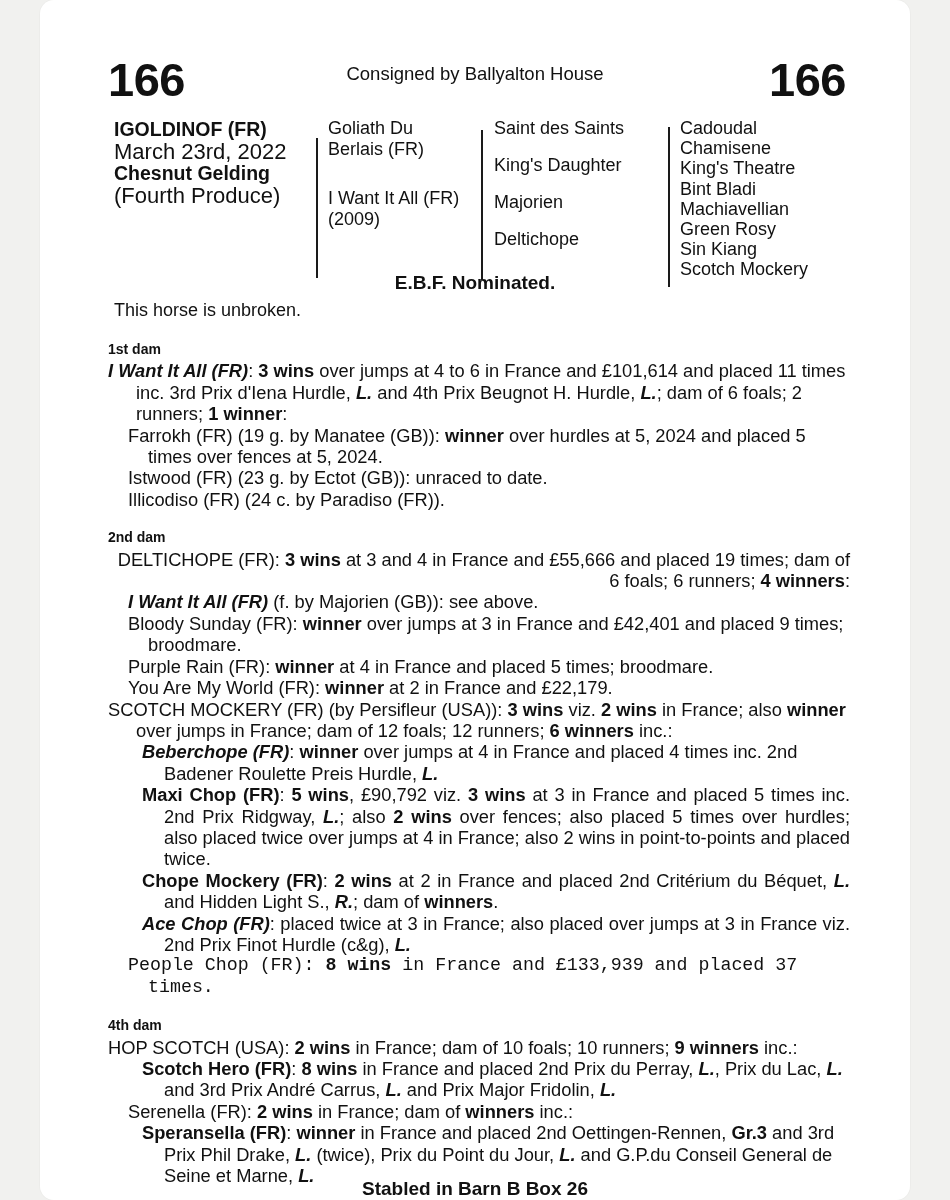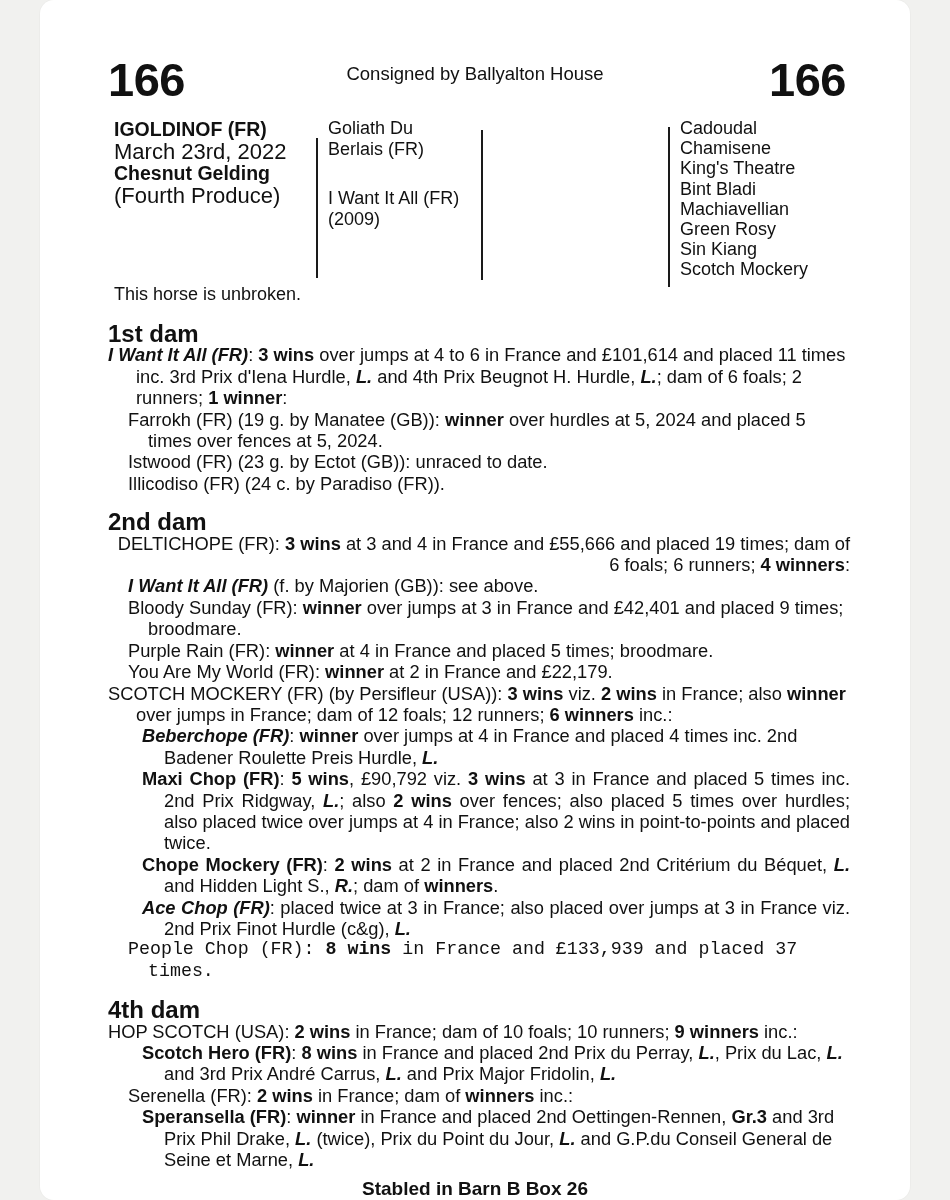--- a/index.html
+++ b/index.html
@@ -92,21 +92,21 @@
   }
 
   
   .body{
     margin-top:18px;
     font-size:18.3px;
     line-height:21.4px;
   }
   .damhead{
     font-weight:bold;
-    font-size:24px;
+    font-size:14px;
     margin-top:17px;
     margin-bottom:0px;
     padding-left:8px;
   }
   .damhead.first{margin-top:0;}
   p{margin:0;}
 
   
   .lvl0{
     padding-left:8px;
@@ -174,34 +174,41 @@
           <div>Goliath Du</div>
           <div>Berlais (FR)</div>
         </div>
         <div class="blk">
           <div>I Want It All (FR)</div>
           <div>(2009)</div>
         </div>
       </div>
 
       <div class="bar bar-2"></div>
+      <div class="col col-3">
+        <div class="ln">Saint des Saints</div>
+        <div class="ln">King's Daughter</div>
+        <div class="ln">Majorien</div>
+        <div class="ln">Deltichope</div>
+      </div>
 
       <div class="bar bar-3"></div>
       <div class="col col-4">
         <div>Cadoudal</div>
         <div>Chamisene</div>
         <div>King's Theatre</div>
         <div>Bint Bladi</div>
         <div>Machiavellian</div>
         <div>Green Rosy</div>
         <div>Sin Kiang</div>
         <div>Scotch Mockery</div>
       </div>
     </div>
 
+    <div class="ebf">E.B.F. Nominated.</div>
     <div class="unbroken">This horse is unbroken.</div>
 
     <div class="body" id="dam-body">
         <div class="damhead first">1st dam</div>
         <p class="lvl0">
           <span class="wrapbox" style="display: block;"><span class="bi">I Want It All (FR)</span>: <b>3 wins</b> over jumps at 4 to 6 in France and £101,614 and placed 11 times inc. 3rd Prix d'Iena Hurdle, <b><i>L.</i></b> and 4th Prix Beugnot H. Hurdle, <b><i>L.</i></b>; dam of 6 foals; 2 runners; <b>1 winner</b>:</span>
         </p>
         <p class="lvl1">
           <span class="wrapbox" style="display: block;">Farrokh (FR) (19 g. by Manatee (GB)): <b>winner</b> over hurdles at 5, 2024 and placed 5 times over fences at 5, 2024.</span>
         </p>

